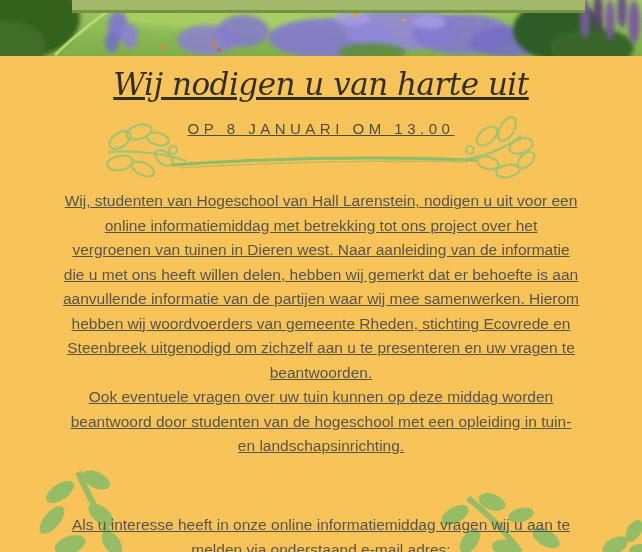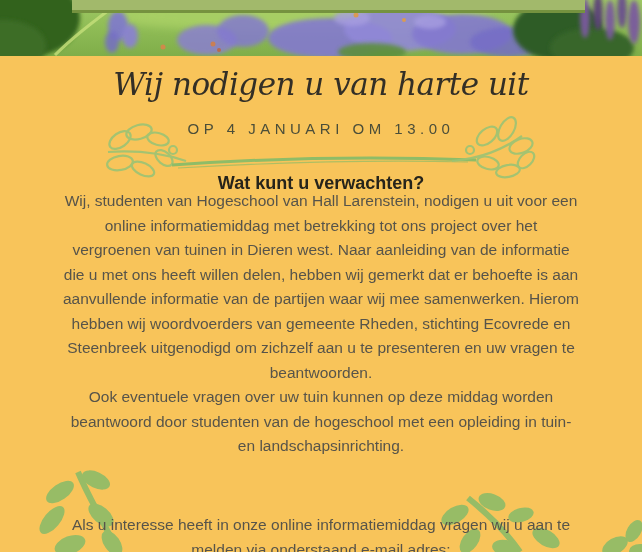--- a/index.html
+++ b/index.html
@@ -14,21 +14,21 @@
   .photo{position:absolute;top:0;left:0;width:642px;height:56px;z-index:0;}
   .banner{
     position:absolute;top:0;left:72px;width:513px;height:10px;
     background:var(--banner,#a2b96b);
     border-bottom:3px solid var(--bannerBorder,#75923f);
     z-index:1;
   }
   
   .decor{position:absolute;top:0;left:0;width:642px;height:552px;z-index:1;pointer-events:none;}
   
-  .txt{position:absolute;left:0;width:642px;text-align:center;z-index:2;}
+  .txt{position:absolute;left:0;width:642px;text-align:center;z-index:2;text-decoration:underline;}
   .title{
     top:66px;
     font-family:"DejaVu Serif",serif;
     font-style:italic;
     font-weight:400;
     font-size:31px;
     letter-spacing:-0.5px;
     color:var(--titleColor,#332f26);
   }
   .subtitle{
@@ -161,23 +161,22 @@
     </g>
 
     <g fill="#8abb68" opacity="0.88">
       <ellipse cx="615" cy="546" rx="14" ry="8" transform="rotate(-30 615 546)"></ellipse>
       <ellipse cx="634" cy="531" rx="12" ry="7" transform="rotate(-60 634 531)"></ellipse>
       <ellipse cx="640" cy="551" rx="11" ry="7"></ellipse>
     </g>
   </svg>
 
   <div class="txt title">Wij nodigen u van harte uit</div>
-  <div class="txt subtitle">OP 4 JANUARI OM 13.00</div>
+  <div class="txt subtitle">OP 8 JANUARI OM 13.00</div>
 
-  <div class="txt heading heading1">Wat kunt u verwachten?</div>
   <div class="txt body body1">Wij, studenten van Hogeschool van Hall Larenstein, nodigen u uit voor een
 online informatiemiddag met betrekking tot ons project over het
 vergroenen van tuinen in Dieren west. Naar aanleiding van de informatie
 die u met ons heeft willen delen, hebben wij gemerkt dat er behoefte is aan
 aanvullende informatie van de partijen waar wij mee samenwerken. Hierom
 hebben wij woordvoerders van gemeente Rheden, stichting Ecovrede en
 Steenbreek uitgenodigd om zichzelf aan u te presenteren en uw vragen te
 beantwoorden.
 Ook eventuele vragen over uw tuin kunnen op deze middag worden
 beantwoord door studenten van de hogeschool met een opleiding in tuin-

